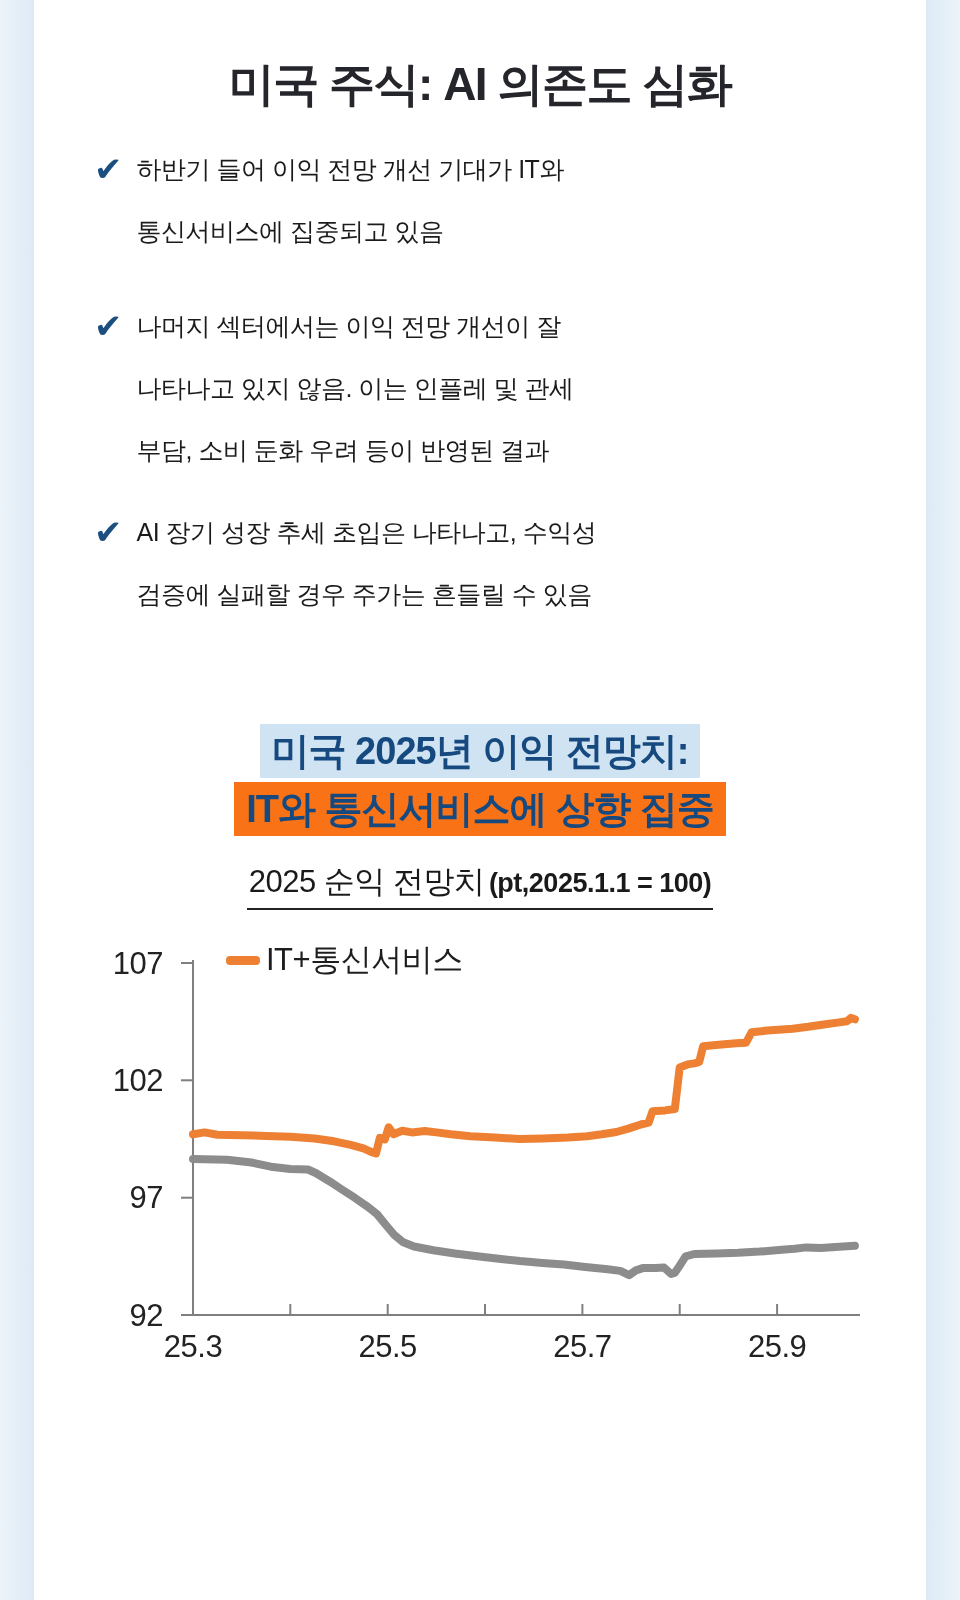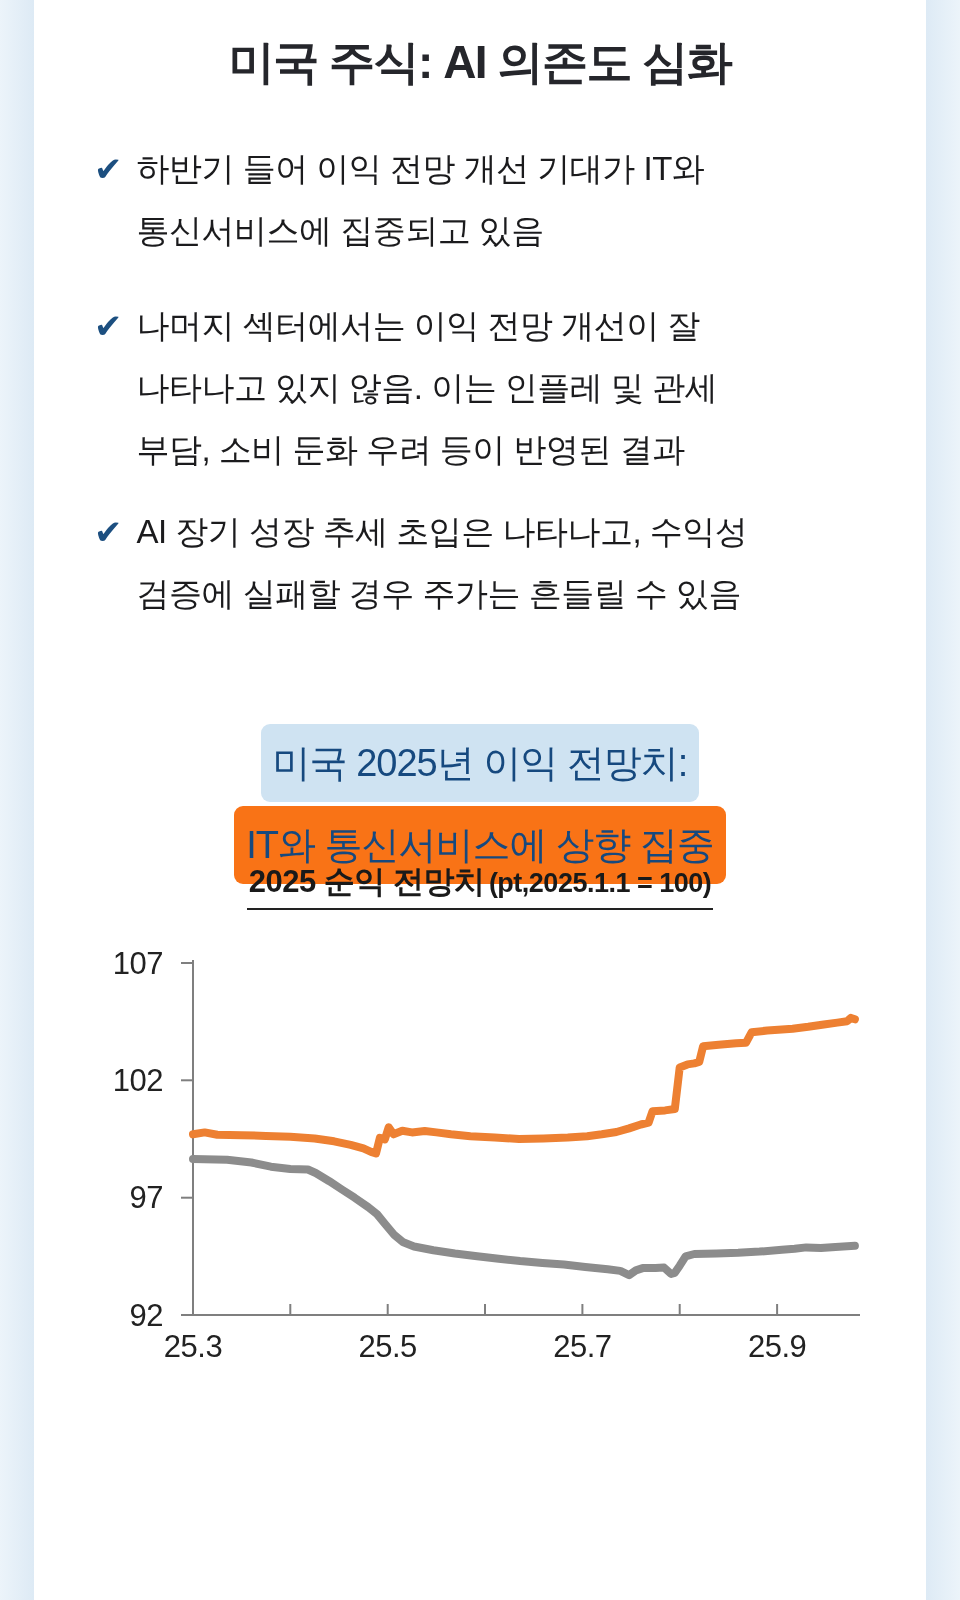--- a/index.html
+++ b/index.html
@@ -7,55 +7,55 @@
     width:960px;height:1600px;position:relative;background:#ffffff;
     font-family:"Liberation Sans","DejaVu Sans",sans-serif;
     -webkit-font-smoothing:antialiased;
   }
   .page{position:relative;width:960px;height:1600px;overflow:hidden;background:#ffffff;}
   .side-strip{position:absolute;top:0;height:1600px;width:34px;}
   .side-strip.left{left:0;background:linear-gradient(to right,#ecf4fa,#ddeaf5);}
   .side-strip.right{right:0;background:linear-gradient(to left,#ecf4fa,#ddeaf5);}
 
   .main-title{
-    position:absolute;left:34px;width:892px;top:0;
+    position:absolute;left:34px;width:892px;top:22px;
     text-align:center;font-size:46px;font-weight:800;letter-spacing:-1.5px;
     color:#25262b;line-height:62px;
   }
 
   .bullets{position:absolute;left:94px;width:800px;top:0;}
   .bullet{position:absolute;display:flex;align-items:flex-start;gap:14px;}
   .bullet .check{
     font-size:34px;font-weight:700;line-height:62px;flex:0 0 auto;
   }
   .bullet .btext{
-    font-size:33px;font-weight:500;color:#1b1b1d;line-height:62px;
+    font-size:25px;font-weight:500;color:#1b1b1d;line-height:62px;
     white-space:pre-line;letter-spacing:-0.5px;
   }
   .bullet-1{top:138px;}
   .bullet-2{top:295px;}
   .bullet-3{top:501px;}
 
   .section-title{
     position:absolute;left:34px;width:892px;top:724px;
     display:flex;flex-direction:column;align-items:center;gap:4px;
   }
   .section-title .hl{
-    display:inline-block;font-size:38px;font-weight:400;letter-spacing:-1px;
-    line-height:46px;padding:16px 12px;border-radius:9px;
+    display:inline-block;font-size:38px;font-weight:700;letter-spacing:-1px;
+    line-height:46px;padding:4px 12px;
   }
 
   .chart-subtitle{
     position:absolute;left:34px;width:892px;top:861px;text-align:center;
   }
   .chart-subtitle .inner{
     display:inline-block;border-bottom:2px solid #222222;padding:0 2px 5px 2px;
     color:#1a1a1a;
   }
-  .chart-subtitle .t-main{font-size:31px;font-weight:700;letter-spacing:-0.5px;text-align:right;}
+  .chart-subtitle .t-main{font-size:31px;font-weight:400;letter-spacing:-0.5px;text-align:right;}
   .chart-subtitle .t-unit{font-size:27px;font-weight:700;letter-spacing:-0.5px;}
 
   #chart-svg{position:absolute;left:0;top:930px;}
 
   .legend{
     position:absolute;left:226px;top:941px;display:flex;flex-direction:column;gap:15px;
   }
   .legend .item{display:flex;align-items:center;gap:6px;}
   .legend .dash{width:34px;height:9px;border-radius:4px;flex:0 0 auto;}
   .legend .label{font-size:31px;color:#1d1d1f;letter-spacing:-0.5px;line-height:38px;white-space:nowrap;}
@@ -123,15 +123,19 @@
       <line x1="777.1" y1="374" x2="777.1" y2="385" stroke="#7F7F7F" stroke-width="2"></line>
       <text x="193" y="427" text-anchor="middle" font-size="31" fill="#222222" letter-spacing="-0.5">25.3</text>
       <text x="387.7" y="427" text-anchor="middle" font-size="31" fill="#222222" letter-spacing="-0.5">25.5</text>
       <text x="582.4" y="427" text-anchor="middle" font-size="31" fill="#222222" letter-spacing="-0.5">25.7</text>
       <text x="777.1" y="427" text-anchor="middle" font-size="31" fill="#222222" letter-spacing="-0.5">25.9</text>
       <polyline points="193.0,228.9 227.1,229.7 251.4,232.5 270.9,236.7 290.3,239.0 307.9,239.5 315.7,243.0 329.3,251.2 341.9,259.5 354.6,267.7 368.2,277.1 377.0,284.1 385.7,294.7 394.5,305.2 403.3,312.3 414.0,316.5 433.4,320.2 454.9,323.5 477.2,326.3 498.7,328.7 520.1,331.0 542.5,332.9 563.9,334.5 585.3,336.9 607.7,339.2 620.3,340.9 629.1,345.1 635.9,340.4 642.7,338.1 655.4,338.1 664.1,337.6 671.0,343.9 674.8,342.8 679.7,335.7 685.6,326.3 694.3,324.0 716.7,323.5 738.1,322.8 759.5,321.6 781.9,319.8 794.6,318.8 806.3,317.4 820.9,318.1 835.5,316.9 854.9,315.8" fill="none" stroke="#8C8C8C" stroke-width="8" stroke-linejoin="round" stroke-linecap="round"></polyline>
       <polyline points="193.0,204.3 204.7,202.4 217.3,204.8 241.7,205.2 266.0,205.9 290.3,206.7 314.7,208.5 334.1,211.3 350.7,214.9 363.4,218.4 371.1,221.9 376.0,223.5 379.9,207.8 384.8,209.5 388.7,197.3 393.5,204.3 402.3,200.8 412.0,202.4 424.7,201.0 436.4,202.4 451.0,204.3 470.4,206.2 494.8,207.6 519.1,209.0 543.4,208.5 567.8,207.6 587.2,206.2 601.8,204.3 616.4,202.0 629.1,198.4 640.8,194.5 648.6,192.6 652.5,181.3 665.1,180.4 674.8,179.0 679.7,137.4 687.5,134.4 694.3,133.4 699.2,132.0 703.1,116.3 718.7,114.7 736.2,113.3 745.9,112.8 751.7,102.2 767.3,100.6 781.9,99.6 792.6,98.7 808.2,96.8 823.8,94.5 837.4,92.6 847.1,91.2 851.0,87.9 854.9,89.3" fill="none" stroke="#ED8032" stroke-width="8" stroke-linejoin="round" stroke-linecap="round"></polyline>
     </svg>
 
   <div class="legend">
+    <div class="item">
+      <span class="dash" style="background-color: rgb(237, 128, 50);"></span>
+      <span class="label">IT+통신서비스</span>
+    </div>
   </div>
 
 </div>
 
 </body></html>

